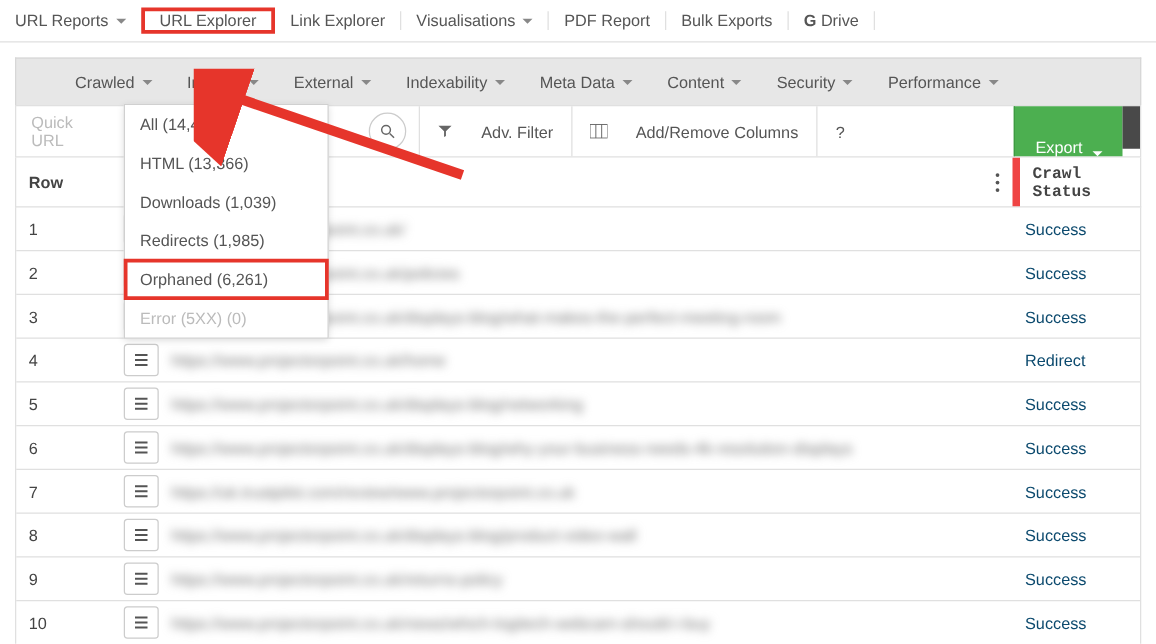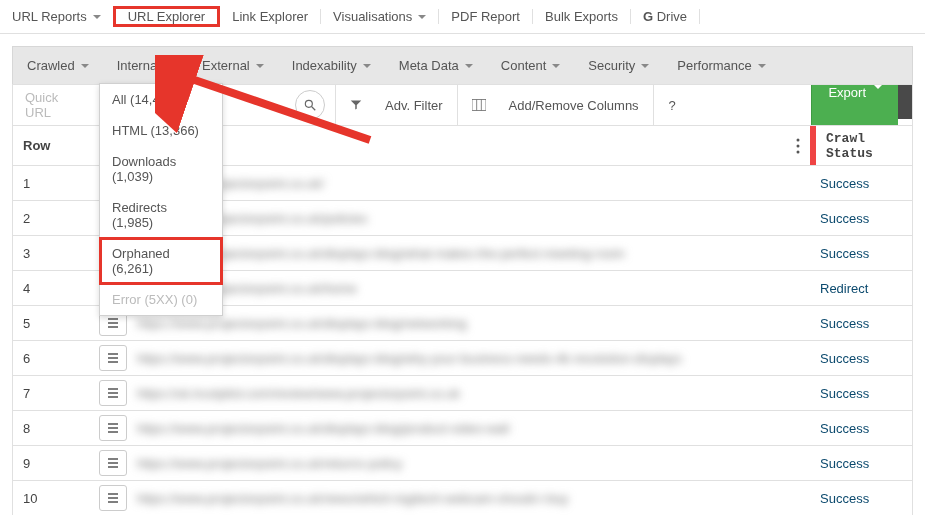--- a/index.html
+++ b/index.html
@@ -8,54 +8,54 @@
   
   .topnav { display: flex; height: 34px; border-bottom: 1px solid #e0e0e0; align-items: center; }
   .topnav .item { display: flex; align-items: center; padding: 0 12px; border-right: 1px solid #e0e0e0; cursor: pointer; gap: 6px; color: #555; }
   .topnav .item.highlight { border: 3px solid #e6352b; border-bottom: 3px solid #e6352b; margin: -1px 0 -1px -1px; }
   .caret { width: 0; height: 0; border-left: 4px solid transparent; border-right: 4px solid transparent; border-top: 4px solid #888; }
 
   
   .outer { padding: 12px 12px 0 12px; }
 
   
-  .filterrow { display: flex; height: 38px; background: #e7e7e7; border: 1px solid #d7d7d7; border-bottom: none; }
+  .filterrow { display: flex; height: 38px; background: #e7e7e7; border: 1px solid #d7d7d7; border-bottom: none; padding-left: 33px; }
   .filterrow .tab { display: flex; align-items: center; padding: 0 14px; gap: 6px; color: #555; cursor: pointer; }
 
   
   .toolrow { display: flex; height: 42px; border: 1px solid #e0e0e0; align-items: center; position: relative; }
   .quick { flex: 0 0 auto; width: 62px; padding-left: 12px; color: #bbb; }
   .search-circle { width: 30px; height: 30px; border: 1px solid #ccc; border-radius: 50%; display: flex; align-items: center; justify-content: center; margin-left: 220px; cursor: pointer; }
   .search-circle svg { width: 14px; height: 14px; }
   .toolbtn { display: flex; align-items: center; gap: 23px; padding: 0 14px; height: 100%; border-left: 1px solid #e0e0e0; cursor: pointer; color: #555; }
   .toolbtn.first { margin-left: 10px; }
   .qmark { width: 38px; justify-content: center; }
   .spacer { flex: 1; }
-  .export { background: #4caf50; color: #fff; height: 100%; padding: 0 16px; display: flex; align-items: flex-start; gap: 8px; cursor: pointer; border-left: 1px solid #3e9b42; }
+  .export { background: #4caf50; color: #fff; height: 100%; padding: 0 16px; display: flex; align-items: flex-end; gap: 8px; cursor: pointer; border-left: 1px solid #3e9b42; }
   .export .caret { border-top-color: #fff; }
   .scroll-stub { width: 14px; background: #494949; height: 34px; align-self: flex-start; margin-top: 0; }
 
   
   .thead { display: flex; height: 40px; border: 1px solid #e0e0e0; border-top: none; align-items: center; }
   .thead .col { font-weight: 600; color: #444; padding: 0 10px; display: flex; align-items: center; height: 100%; }
   .thead .row-col { width: 86px; }
   .thead .url-col { flex: 1; }
   .thead .kebab { width: 24px; justify-content: center; cursor: pointer; }
   .thead .crawl-col { width: 102px; border-left: 6px solid #ef4444; font-family: Liberation Mono, monospace; }
 
   .tbody { border-left: 1px solid #e0e0e0; border-right: 1px solid #e0e0e0; }
   .trow { display: flex; height: 35px; border-bottom: 1px solid #e0e0e0; align-items: center; }
   .trow .r { width: 86px; padding: 0 10px; color: #444; }
   .trow .iconbtn { width: 28px; height: 26px; border: 1px solid #ccc; border-radius: 3px; display: flex; align-items: center; justify-content: center; cursor: pointer; margin-right: 10px; }
   .trow .urlblur { flex: 1; height: 14px; filter: blur(4px); }
   .trow .urlblur .t { color: #777; white-space: nowrap; overflow: hidden; }
   .trow .status { width: 102px; padding: 0 10px; color: #0c4a6e; }
 
   
-  .dropdown { position: absolute; left: 99px; top: 83px; width: 124px; background: #fff; border: 1px solid #d0d0d0; box-shadow: 0 2px 6px rgba(0,0,0,.15); z-index: 10; }
+  .dropdown { position: absolute; left: 99px; top: 83px; width: 164px; background: #fff; border: 1px solid #d0d0d0; box-shadow: 0 2px 6px rgba(0,0,0,.15); z-index: 10; }
   .dropdown .ditem { padding: 8px 12px; color: #555; cursor: pointer; }
   .dropdown .ditem.highlight { border: 3px solid #e6352b; margin: -1px; padding: 6px 10px; }
   .dropdown .ditem.disabled { color: #bbb; }
 
   
   .arrow { position: absolute; left: 155px; top: 55px; z-index: 20; pointer-events: none; }
 
   .hamburger-svg { width: 14px; height: 14px; }
   .kebab-svg { width: 4px; height: 16px; }
   .funnel-svg { width: 12px; height: 12px; }

